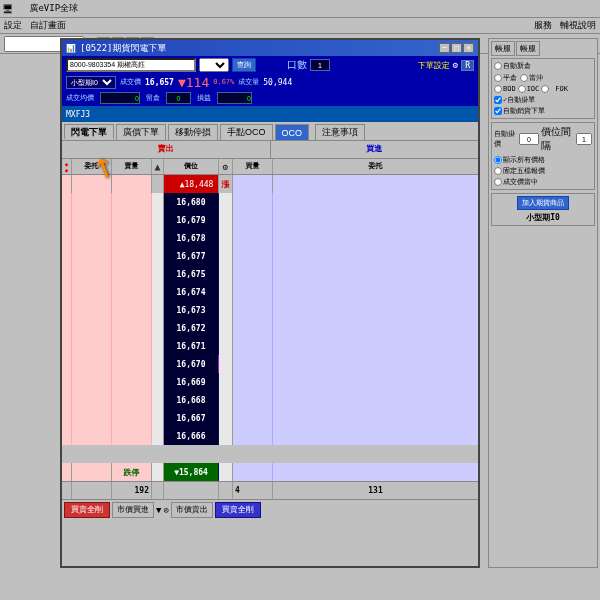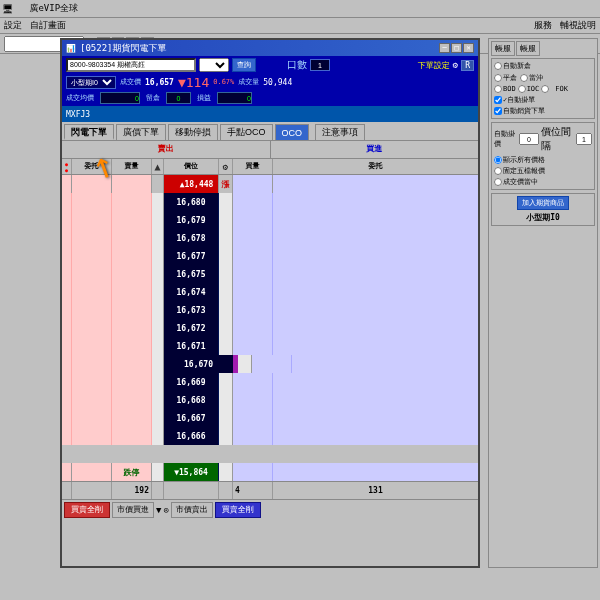--- a/index.html
+++ b/index.html
@@ -333,21 +333,21 @@
       <div style="width:14px;display:flex;align-items:center;justify-content:center;font-size:9px;border-right:1px solid #999;">⚙</div>
       <div style="width:40px;text-align:center;font-size:7px;font-weight:bold;border-right:1px solid #999;padding:2px 0;">買量</div>
       <div style="flex:1;text-align:center;font-size:7px;font-weight:bold;padding:2px 0;">委托</div>
     </div>
 
     <div style="display:flex;height:18px;background:#c0c0c0;">
       <div style="width:10px;border-right:1px solid #999;background:#ffcccc;"></div>
       <div style="width:40px;border-right:1px solid #999;background:#ffcccc;"></div>
       <div style="width:40px;border-right:1px solid #999;background:#ffcccc;"></div>
       <div style="width:12px;border-right:1px solid #999;background:#c0c0c0;"></div>
-      <div style="width:55px;text-align:center;background:#cc0000;color:white;font-size:8px;font-weight:bold;display:flex;align-items:center;justify-content:center;border-right:1px solid #999;padding-left:11px;">▲18,448</div>
+      <div style="width:55px;text-align:center;background:#cc0000;color:white;font-size:8px;font-weight:normal;display:flex;align-items:center;justify-content:center;border-right:1px solid #999;padding-left:11px;">▲18,448</div>
       <div style="width:14px;border-right:1px solid #999;background:#c0c0c0;font-size:8px;display:flex;align-items:center;justify-content:center;color:#cc0000;font-weight:bold;">漲</div>
       <div style="width:40px;border-right:1px solid #999;background:#ccccff;"></div>
       <div style="flex:1;background:#ccccff;"></div>
     </div>
 
     <div style="height:270px;overflow:hidden;">
 
       <div style="display:flex;height:18px;">
         <div style="width:10px;border-right:1px solid #ffaaaa;background:#ffcccc;"></div>
         <div style="width:40px;border-right:1px solid #ffaaaa;background:#ffcccc;text-align:right;padding-right:2px;font-size:8px;"></div>
@@ -446,21 +446,21 @@
         <div style="width:14px;border-right:1px solid #999;background:#e8e8e8;"></div>
         <div style="width:40px;background:#ccccff;border-right:1px solid #aaaaff;font-size:8px;"></div>
         <div style="flex:1;background:#ccccff;"></div>
       </div>
 
       <div style="display:flex;height:18px;">
         <div style="width:10px;background:#ffcccc;border-right:1px solid #ffaaaa;"></div>
         <div style="width:40px;background:#ffcccc;border-right:1px solid #ffaaaa;font-size:8px;"></div>
         <div style="width:40px;background:#ffcccc;border-right:1px solid #ffaaaa;font-size:8px;"></div>
         <div style="width:12px;border-right:1px solid #999;background:#e8e8e8;"></div>
-        <div style="width:74px;text-align:center;background:#000033;color:white;font-size:8px;font-weight:bold;display:flex;align-items:center;justify-content:center;border-right:5px solid #a21caf;">16,670</div>
+        <div style="width:55px;text-align:center;background:#000033;color:white;font-size:8px;font-weight:bold;display:flex;align-items:center;justify-content:center;border-right:1px solid #a21caf;">16,670</div>
         <div style="width:14px;border-right:1px solid #999;background:#e8e8e8;"></div>
         <div style="width:40px;background:#ccccff;border-right:1px solid #aaaaff;font-size:8px;"></div>
         <div style="flex:1;background:#ccccff;"></div>
       </div>
 
       <div style="display:flex;height:18px;">
         <div style="width:10px;background:#ffcccc;border-right:1px solid #ffaaaa;"></div>
         <div style="width:40px;background:#ffcccc;border-right:1px solid #ffaaaa;font-size:8px;"></div>
         <div style="width:40px;background:#ffcccc;border-right:1px solid #ffaaaa;font-size:8px;"></div>
         <div style="width:12px;border-right:1px solid #999;background:#e8e8e8;"></div>

